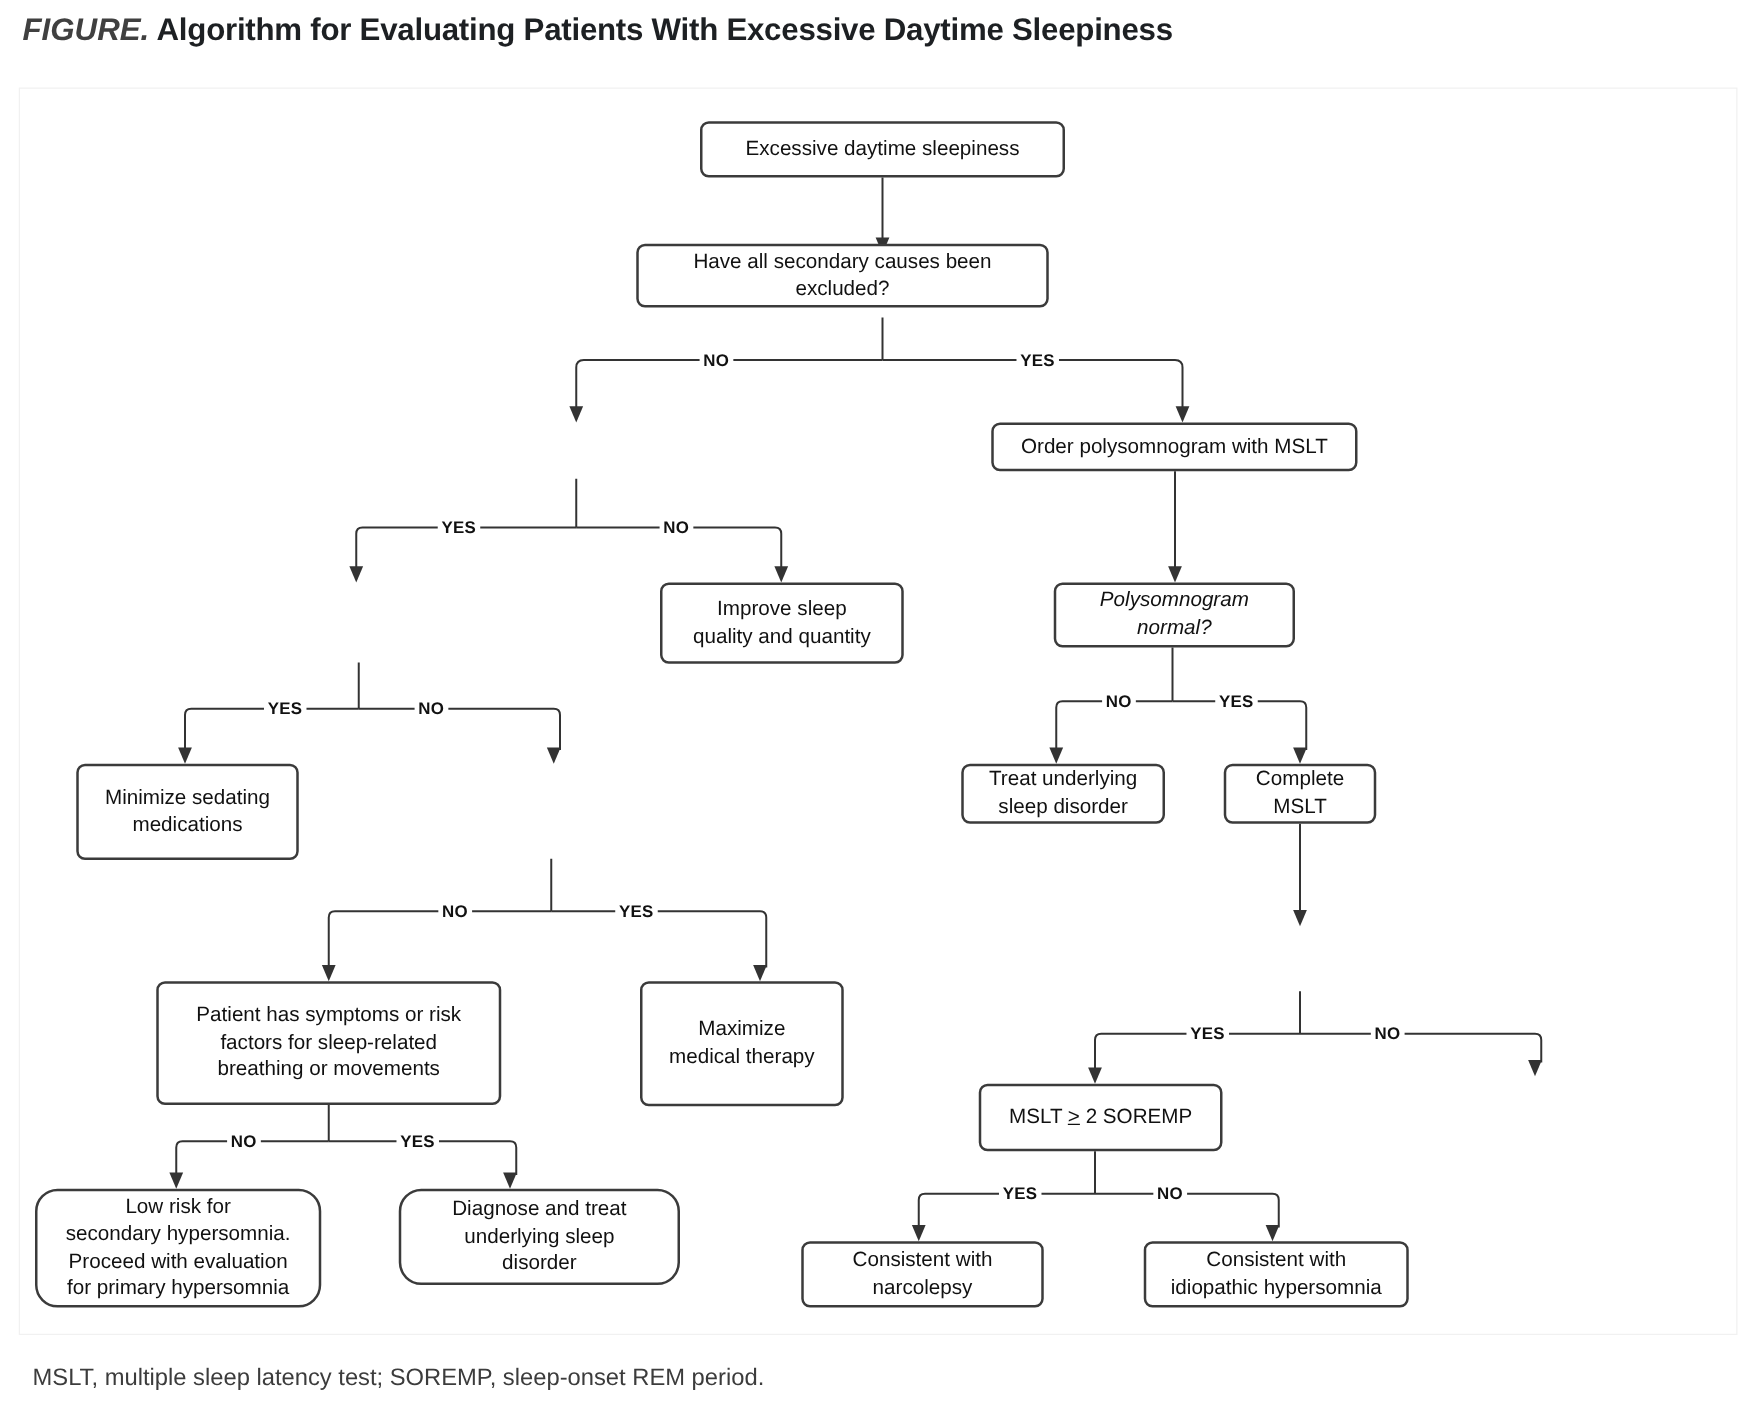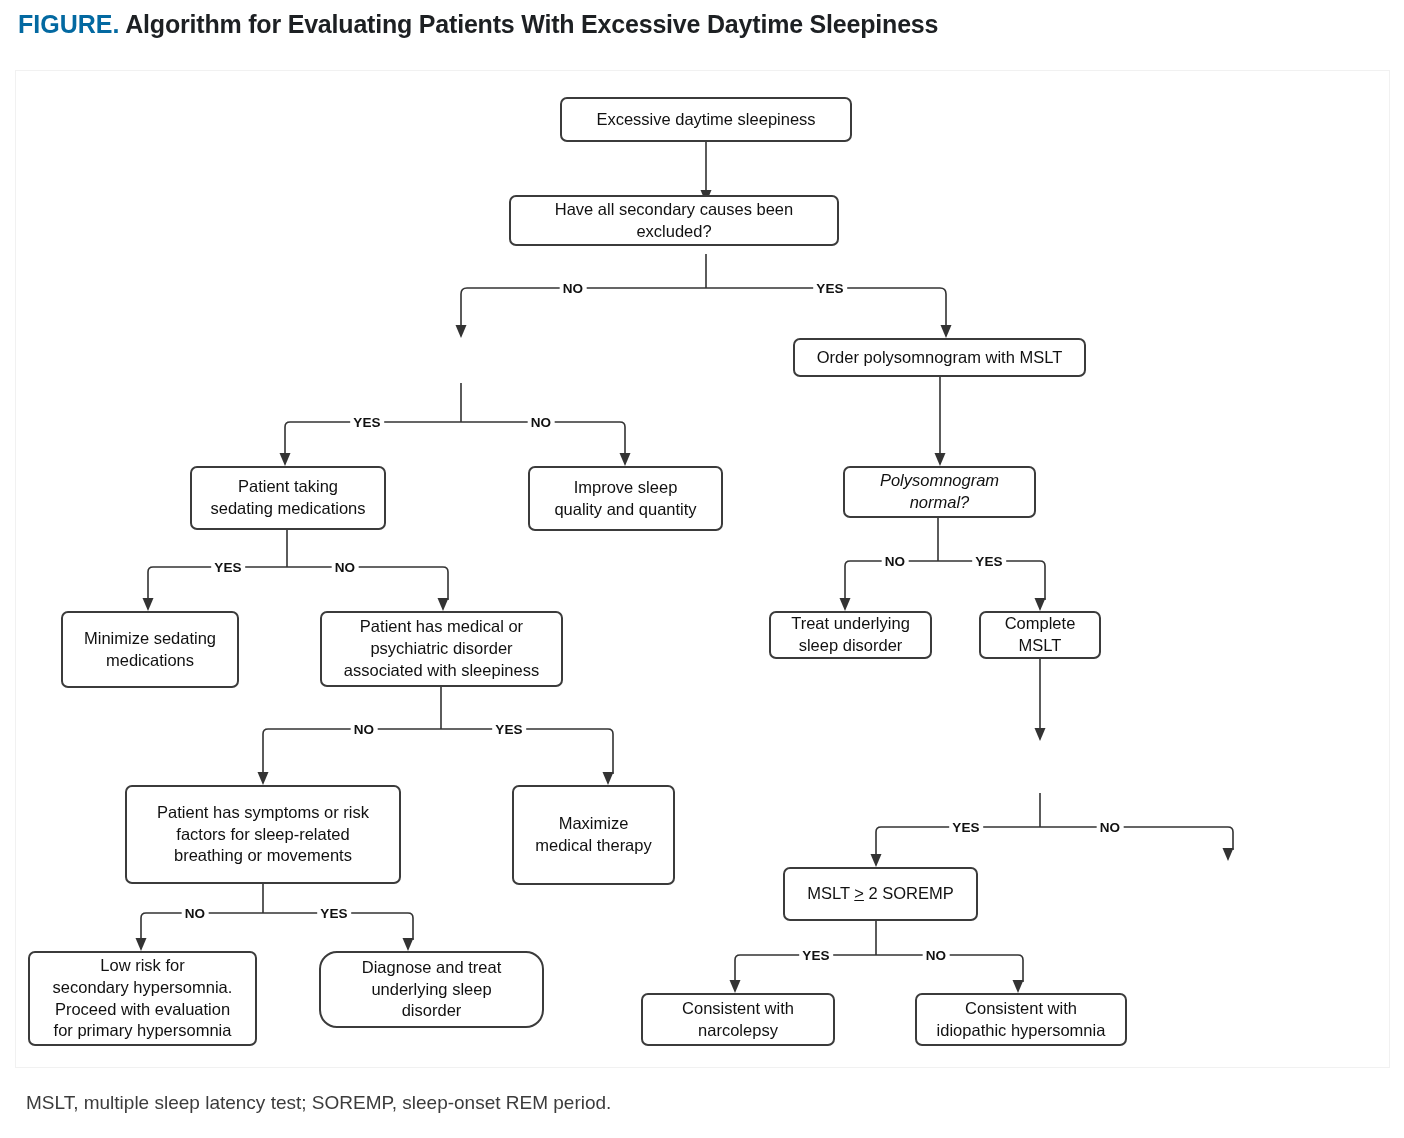--- a/index.html
+++ b/index.html
@@ -10,21 +10,21 @@
     -webkit-font-smoothing:antialiased;
   }
   #page{position:relative;width:1404px;height:1138px;overflow:hidden;}
 
   
   #title{
     position:absolute;left:18px;top:10px;
     font-size:25px;font-weight:bold;letter-spacing:-0.2px;
     color:#1d2023;white-space:nowrap;
   }
-  #title .fig{color:#0369a1;font-weight:bold;letter-spacing:0px;}
+  #title .fig{color:#404040;font-weight:bold;letter-spacing:0px;font-style:italic;}
   #title .rest{font-weight:bold;}
 
   
   #frame{
     position:absolute;left:15px;top:70px;
     width:1375px;height:998px;
     border:1px solid #f1f1f1;
     background:#ffffff;
     box-sizing:border-box;
   }
@@ -152,45 +152,36 @@
 
   <div class="node" style="left:509px;top:195px;width:330px;height:51px;">
     <span class="txt">Have all secondary causes been excluded?</span>
   </div>
 
 
   <div class="node" style="left:793px;top:338px;width:293px;height:39px;">
     <span class="txt">Order polysomnogram with MSLT</span>
   </div>
 
-  <div class="node" style="left:190px;top:466px;width:196px;height:64px;">
-    <span class="txt">Patient taking
-sedating medications</span>
-  </div>
 
   <div class="node" style="left:528px;top:466px;width:195px;height:65px;">
     <span class="txt">Improve sleep
 quality and quantity</span>
   </div>
 
   <div class="node" style="left:843px;top:466px;width:193px;height:52px;font-style:italic;">
     <span class="txt">Polysomnogram
 normal?</span>
   </div>
 
   <div class="node" style="left:61px;top:611px;width:178px;height:77px;">
     <span class="txt">Minimize sedating
 medications</span>
   </div>
 
-  <div class="node" style="left:320px;top:611px;width:243px;height:76px;">
-    <span class="txt">Patient has medical or
-psychiatric disorder
-associated with sleepiness</span>
-  </div>
 
   <div class="node" style="left:769px;top:611px;width:163px;height:48px;">
     <span class="txt">Treat underlying
 sleep disorder</span>
   </div>
 
   <div class="node" style="left:979px;top:611px;width:122px;height:48px;">
     <span class="txt">Complete
 MSLT</span>
   </div>
@@ -200,21 +191,21 @@
 factors for sleep-related
 breathing or movements</span>
   </div>
 
   <div class="node" style="left:512px;top:785px;width:163px;height:100px;">
     <span class="txt">Maximize
 medical therapy</span>
   </div>
 
 
-  <div class="node" style="left:28px;top:951px;width:229px;height:95px;">
+  <div class="node" style="left:28px;top:951px;width:229px;height:95px;border-radius:18px;">
     <span class="txt">Low risk for
 secondary  hypersomnia.
 Proceed  with  evaluation
 for primary hypersomnia</span>
   </div>
 
   <div class="node" style="left:319px;top:951px;width:225px;height:77px;border-radius:18px;">
     <span class="txt">Diagnose and treat
 underlying sleep
 disorder</span>

